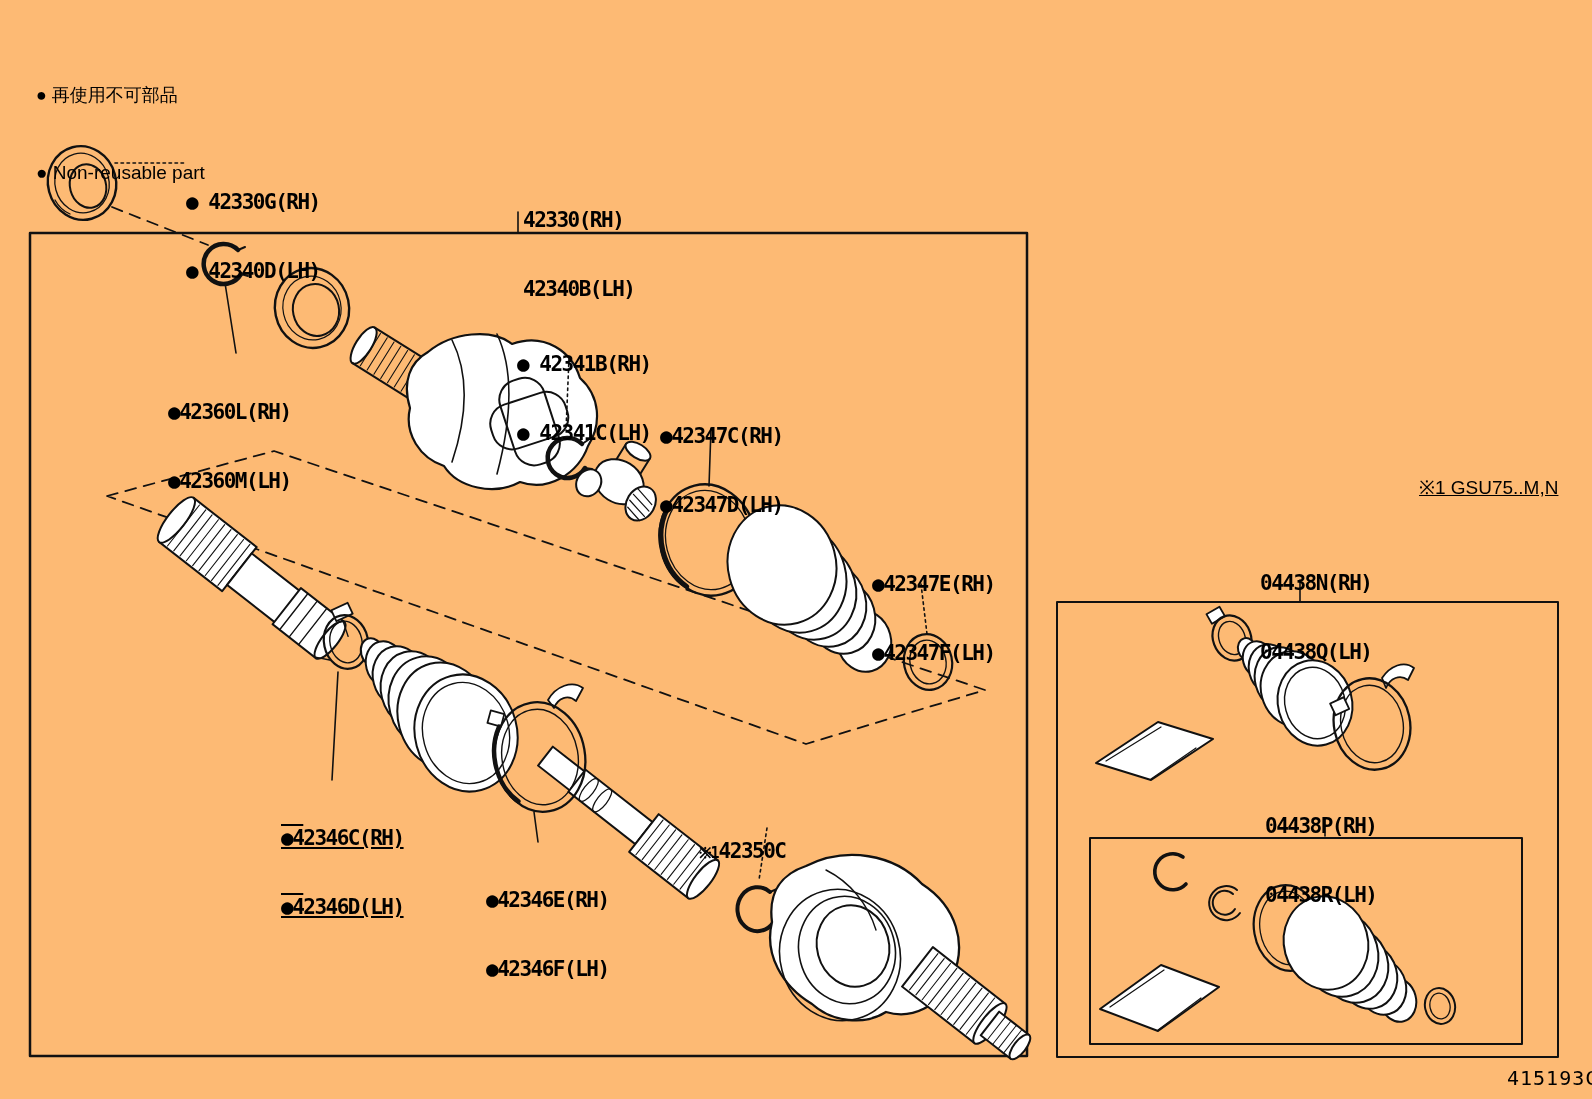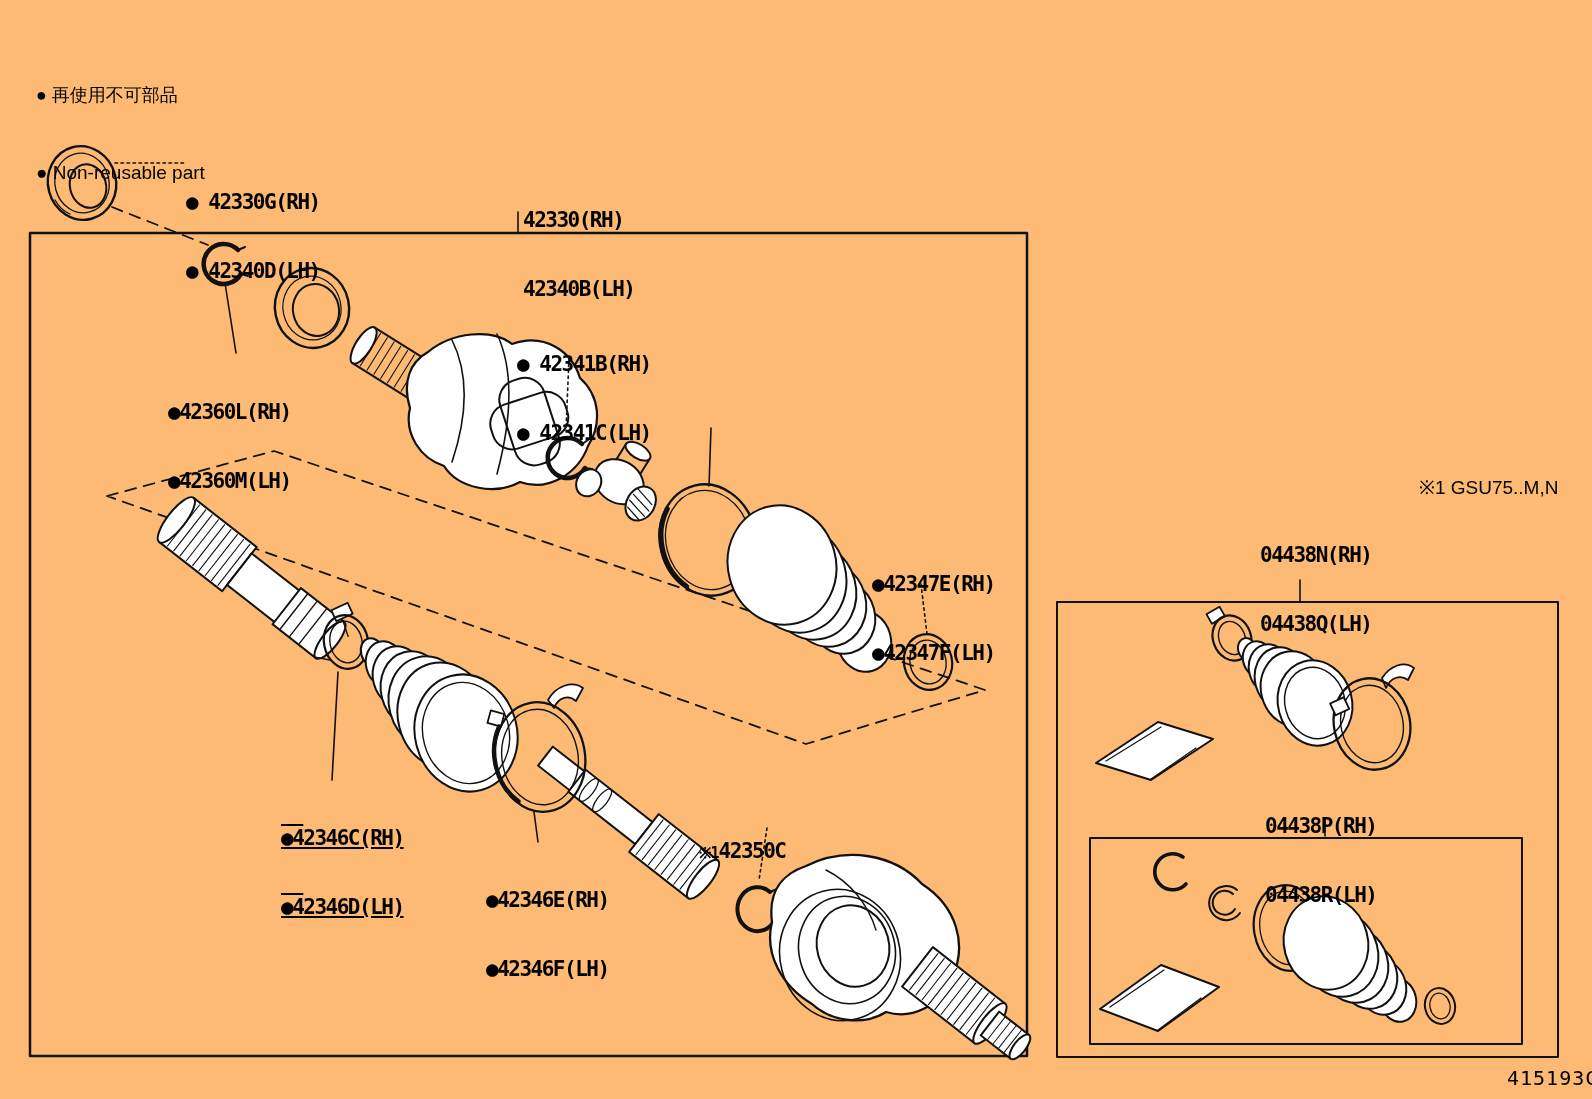--- a/index.html
+++ b/index.html
@@ -243,47 +243,51 @@
 <div class="lbl" style="left:168px;top:355px;text-align:right;">
   <div class="row">●42360L(RH)</div>
   <div class="row">●42360M(LH)</div>
 </div>
 
 <div class="lbl" style="left:517px;top:307px;">
   <div class="row">● 42341B(RH)</div>
   <div class="row">● 42341C(LH)</div>
 </div>
 
+<div class="lbl" style="left:660px;top:379px;">
+  <div class="row">●42347C(RH)</div>
+  <div class="row">●42347D(LH)</div>
+</div>
 
 <div class="lbl" style="left:872px;top:527px;text-align:center;">
   <div class="row">●42347E(RH)</div>
   <div class="row">●42347F(LH)</div>
 </div>
 
 <div class="lbl" style="left:281px;top:781px;text-decoration:underline;">
   <div class="row">●42346C(RH)</div>
   <div class="row">●42346D(LH)</div>
 </div>
 
 <div class="lbl" style="left:486px;top:843px;">
   <div class="row">●42346E(RH)</div>
   <div class="row">●42346F(LH)</div>
 </div>
 
 <div class="lbl" style="left:699px;top:794px;">
   <div class="row"><span class="snap-prefix">※1</span><span>42350C</span></div>
 </div>
 
-<div class="lbl" style="left:1260px;top:498px;">
+<div class="lbl" style="left:1260px;top:526px;">
   <div class="row">04438N(RH)</div>
   <div class="row">04438Q(LH)</div>
 </div>
 
 <div class="lbl" style="left:1265px;top:769px;">
   <div class="row">04438P(RH)</div>
   <div class="row">04438R(LH)</div>
 </div>
 
-<div class="note" style="left:1419px;top:477px;">※1 GSU75..M,N</div>
+<div class="note" style="left:1419px;top:477px;text-decoration:underline;">※1 GSU75..M,N</div>
 
 <div class="code" style="left:1507px;top:1067px;">415193C</div>
 
 </div>
 
 </body></html>

